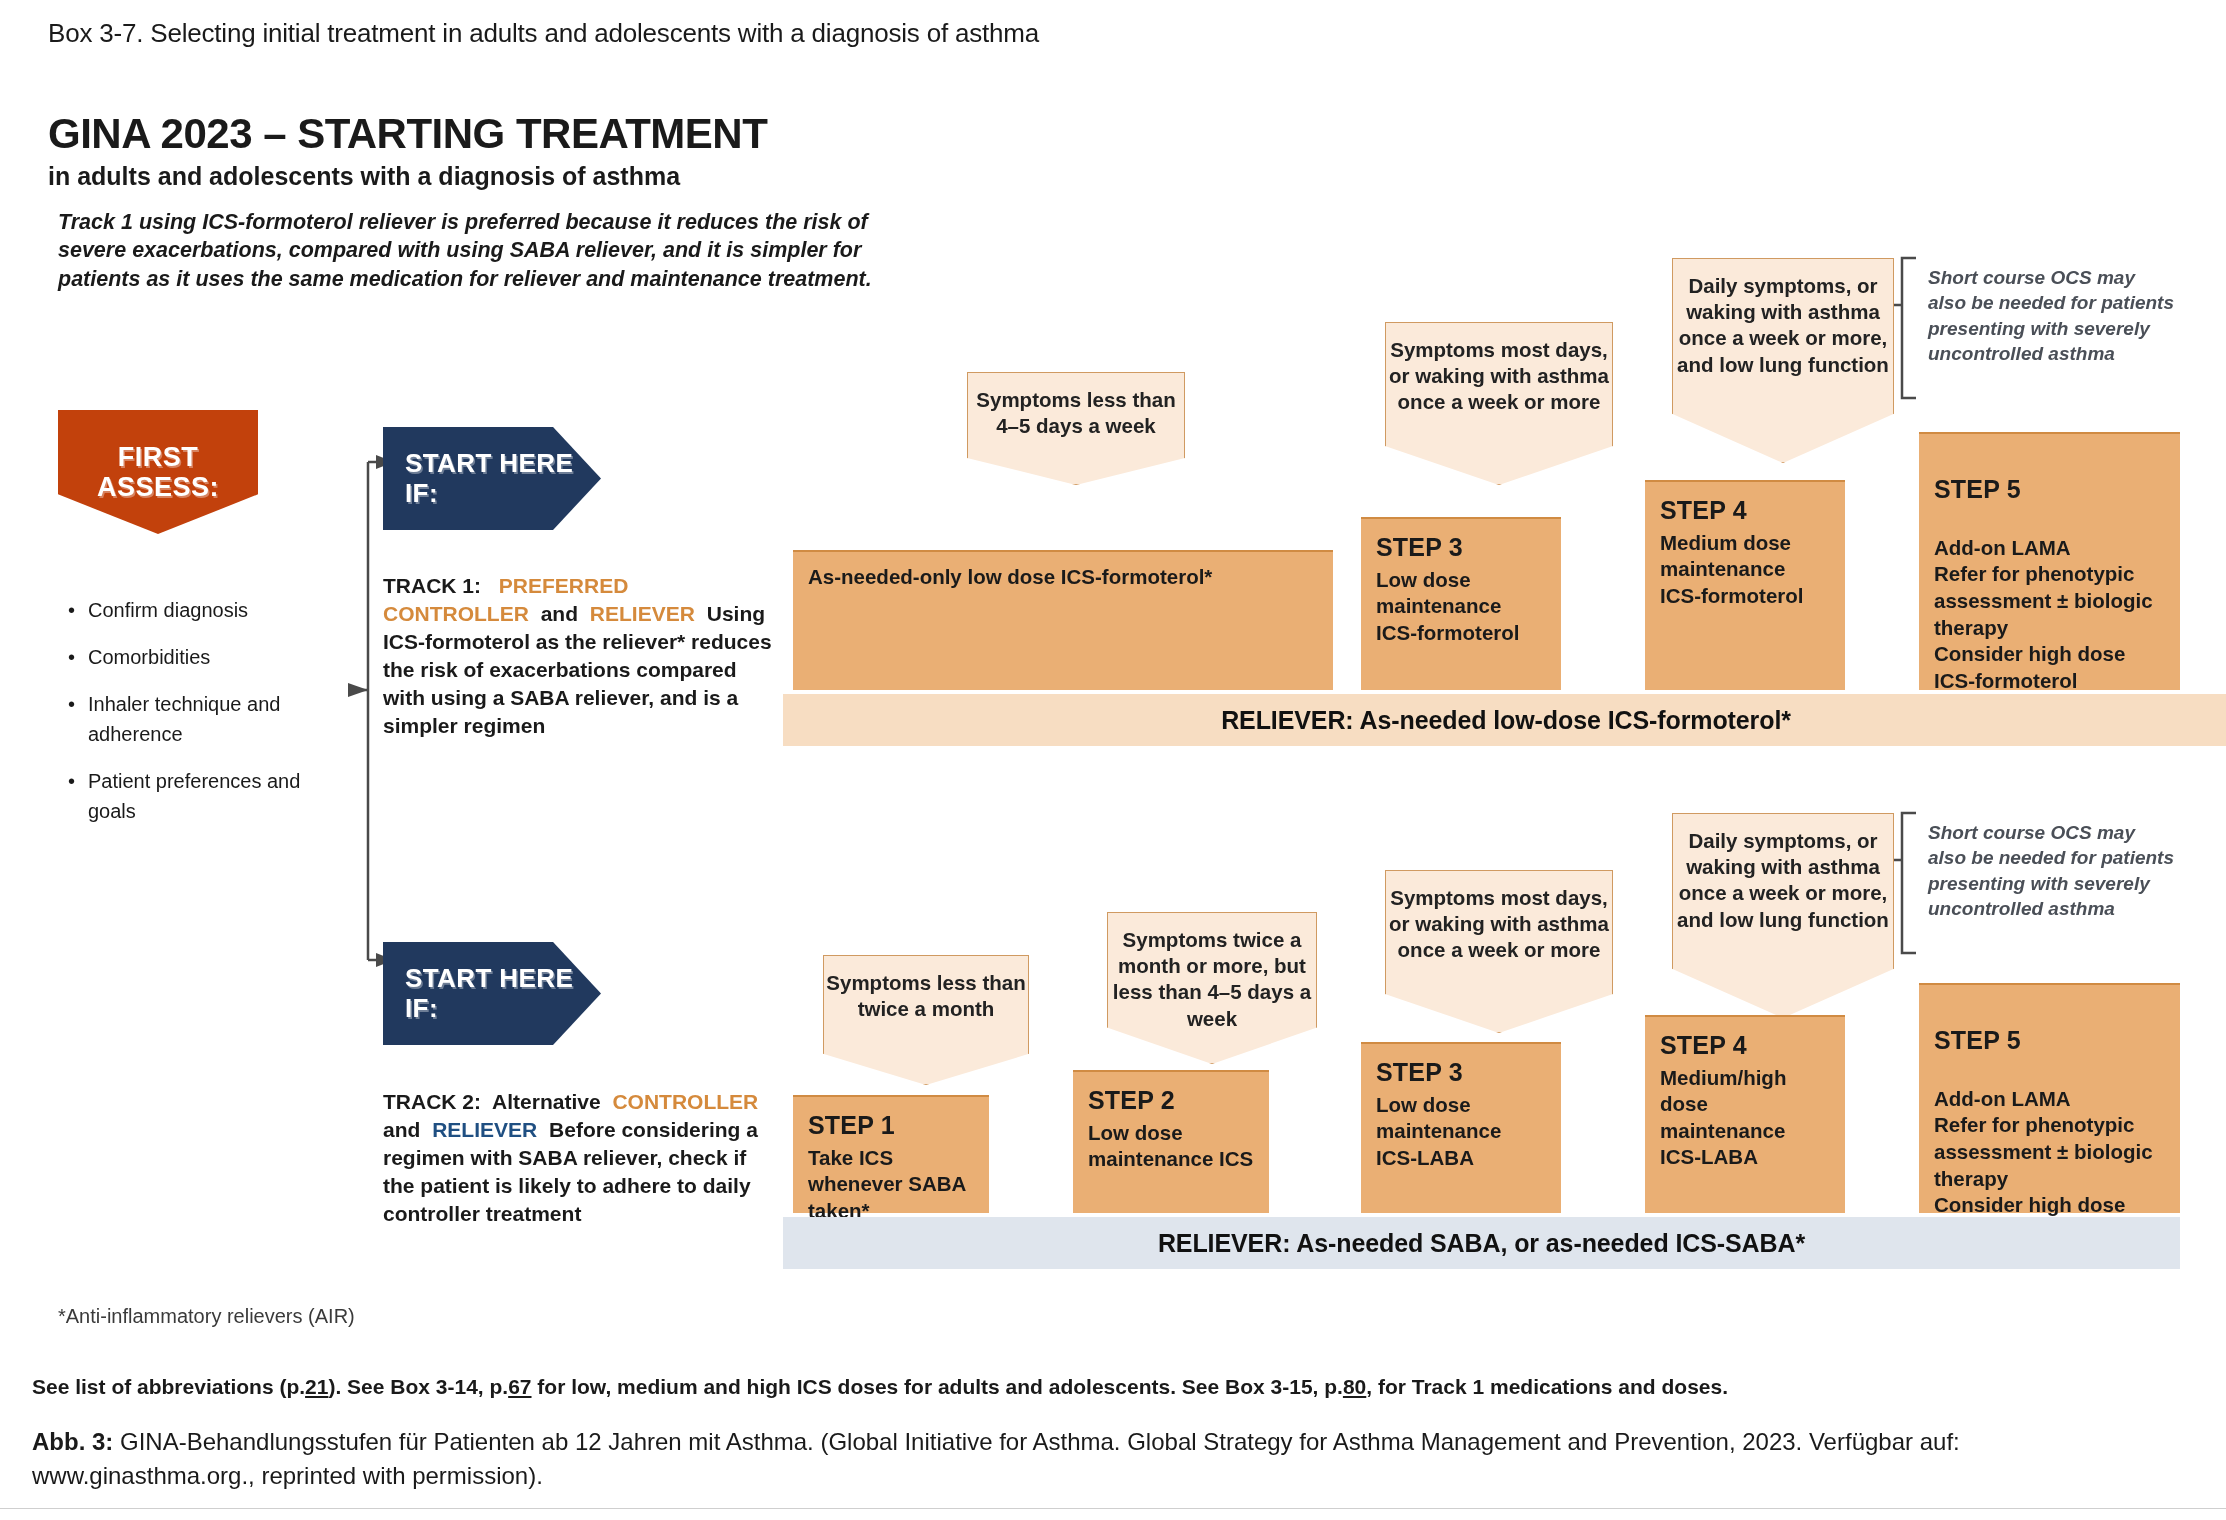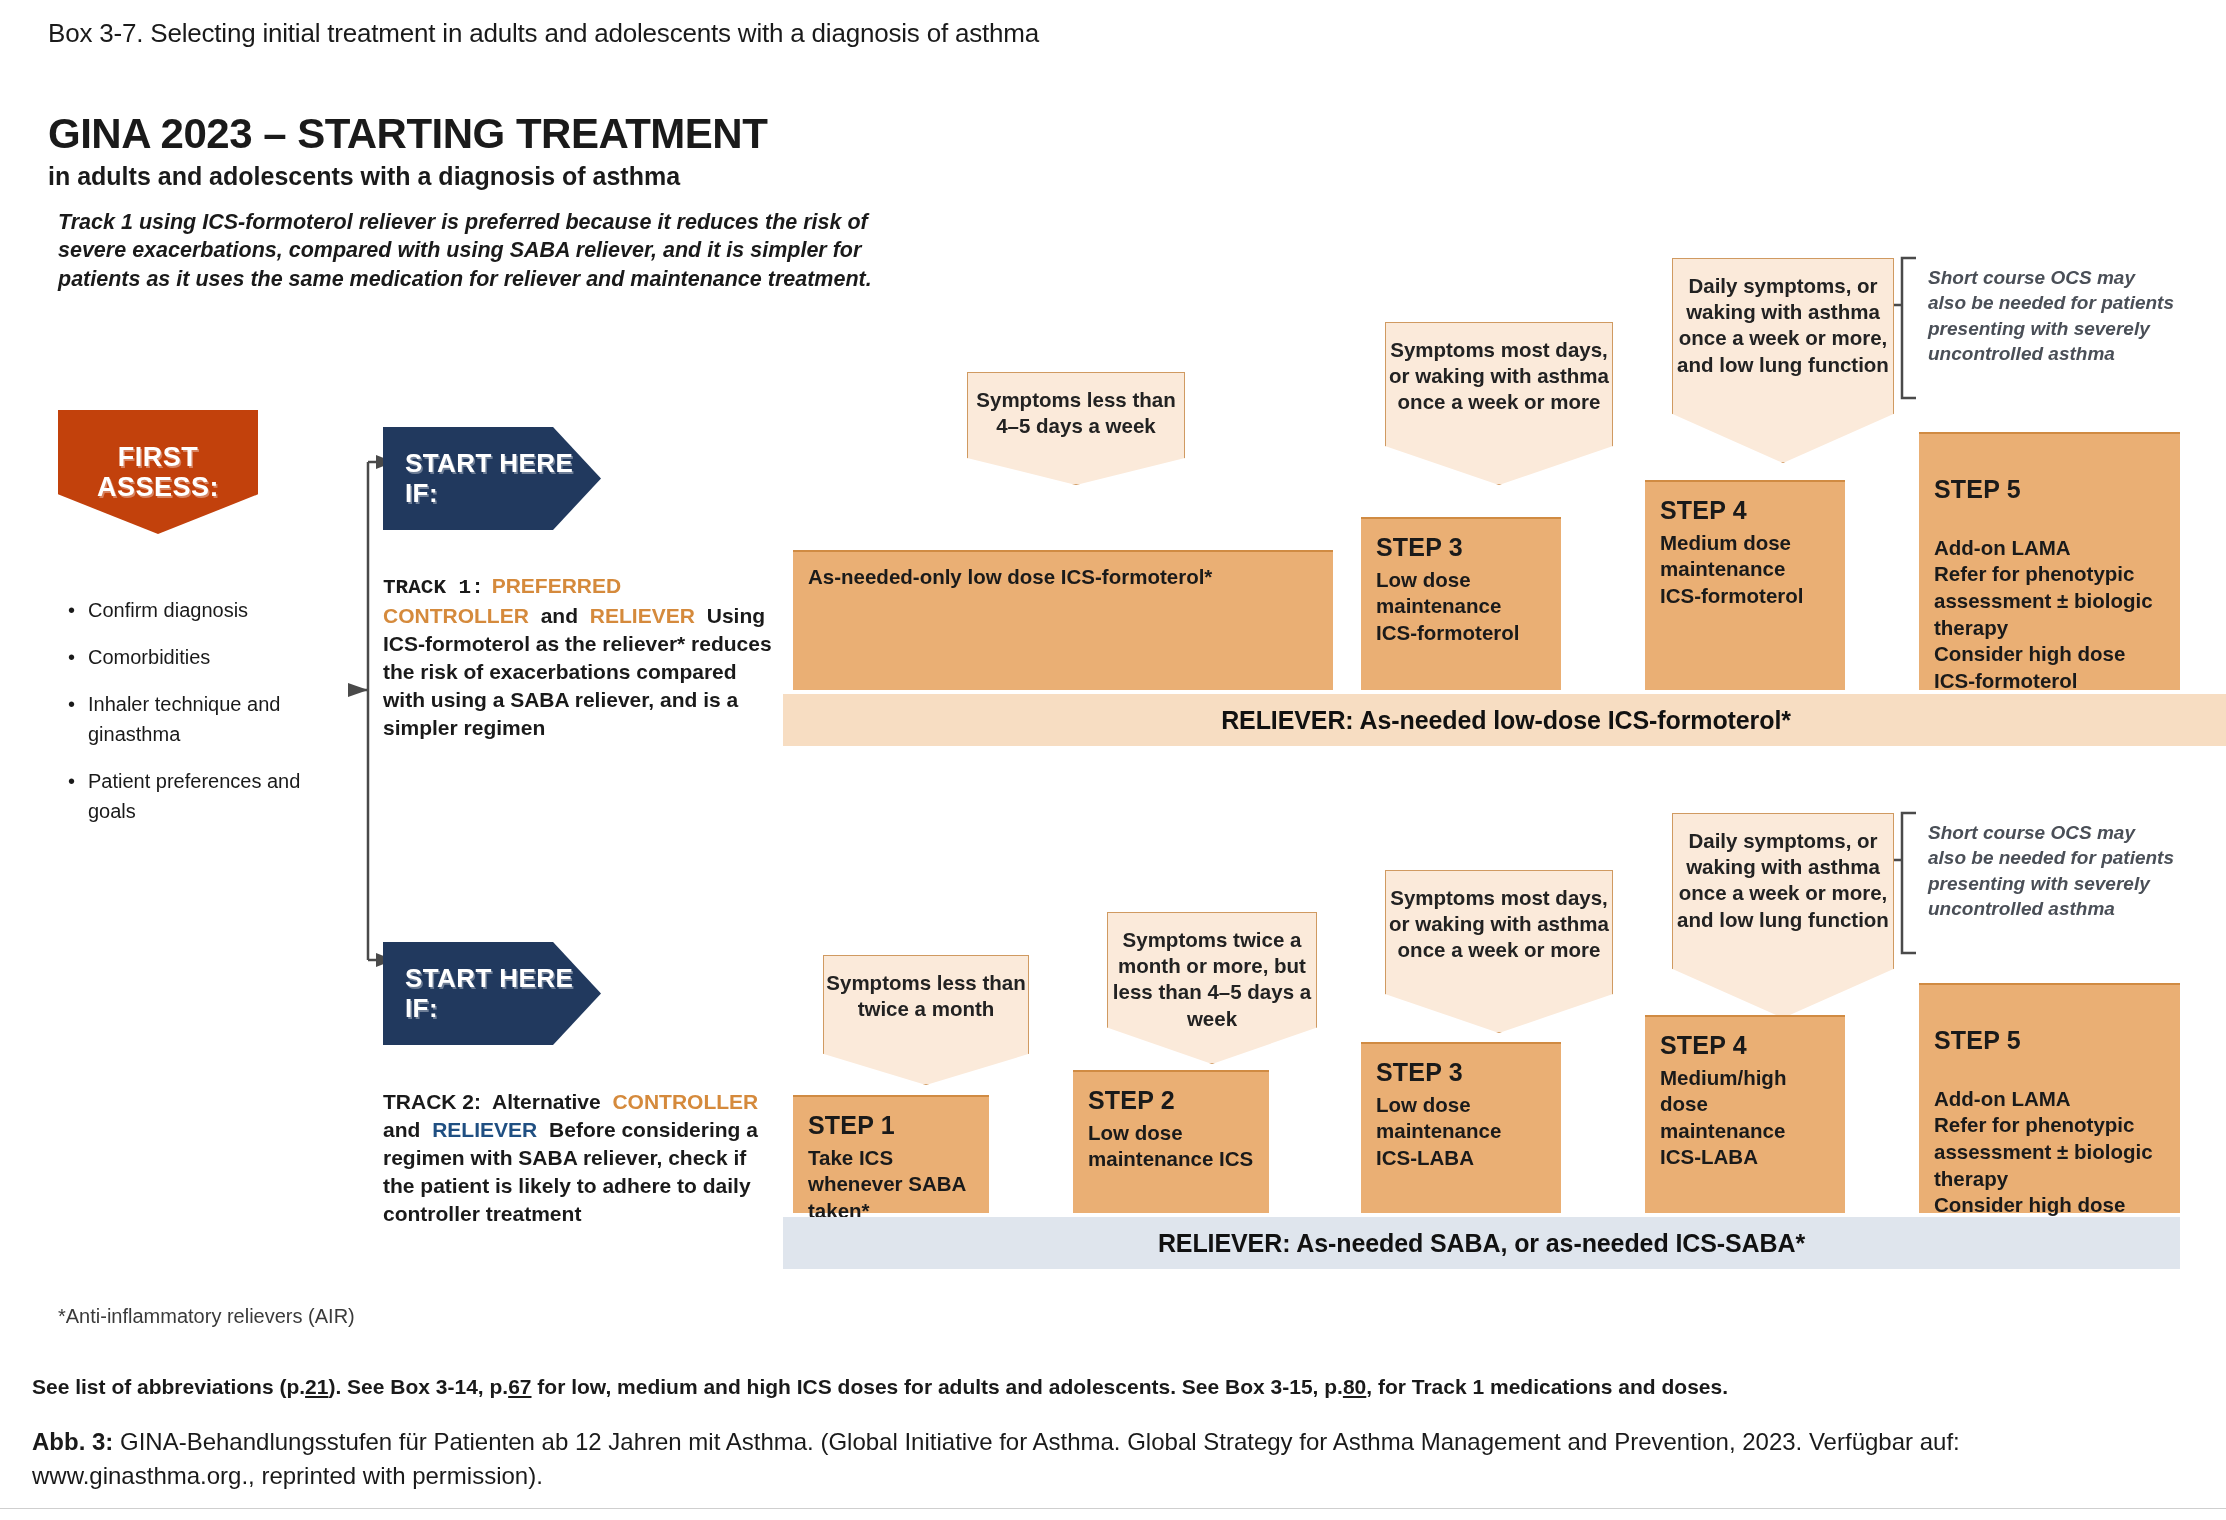--- a/index.html
+++ b/index.html
@@ -110,28 +110,28 @@
   <path d="M1916,813 L1902,813 L1902,953 L1916,953" stroke="#4a4a4a" stroke-width="2.5" fill="none"></path>
   <path d="M1902,860 L1810,860" stroke="#4a4a4a" stroke-width="2.5" fill="none"></path>
   <polygon points="1810,851 1788,860 1810,869" fill="#4a4a4a"></polygon>
 </svg>
 
 <div class="abs navy-pentagon-down" id="first-assess">FIRST ASSESS:</div>
 <div class="abs" id="assess-list">
   <ul>
     <li>Confirm diagnosis</li>
     <li>Comorbidities</li>
-    <li>Inhaler technique and ginasthma</li>
+    <li>Inhaler technique and adherence</li>
     <li>Patient preferences and goals</li>
   </ul>
 </div>
 
 <div class="abs navy-arrow-right" id="start1">START HERE IF:</div>
 <div class="abs track-desc" id="track1-desc">
-  <span class="hd" style="margin-right: 2px; font-family: Liberation Mono, monospace;">TRACK 1:</span>
+  <span class="hd" style="margin-right: 12px;">TRACK 1:</span>
   <span class="hd orange-t" style="margin-right: 6px;">PREFERRED</span>
   <span class="hd orange-t" style="margin-right: 6px;">CONTROLLER</span>
   <span class="hd" style="margin-right: 6px;">and</span>
   <span class="hd orange-t" style="margin-right: 6px;">RELIEVER</span>
   <span style="margin-right: 6px;">Using ICS-formoterol as the reliever* reduces the risk of exacerbations compared with using a SABA reliever, and is a simpler regimen</span>
 </div>
 
 <div class="abs callout" style="left:967px;top:372px;width:218px;height:113px;">Symptoms less than 4–5 days a week</div>
 <div class="abs callout" style="left:1385px;top:322px;width:228px;height:163px;">Symptoms most days, or waking with asthma once a week or more</div>
 <div class="abs callout" style="left:1672px;top:258px;width:222px;height:205px;">Daily symptoms, or waking with asthma once a week or more, and low lung function</div>

